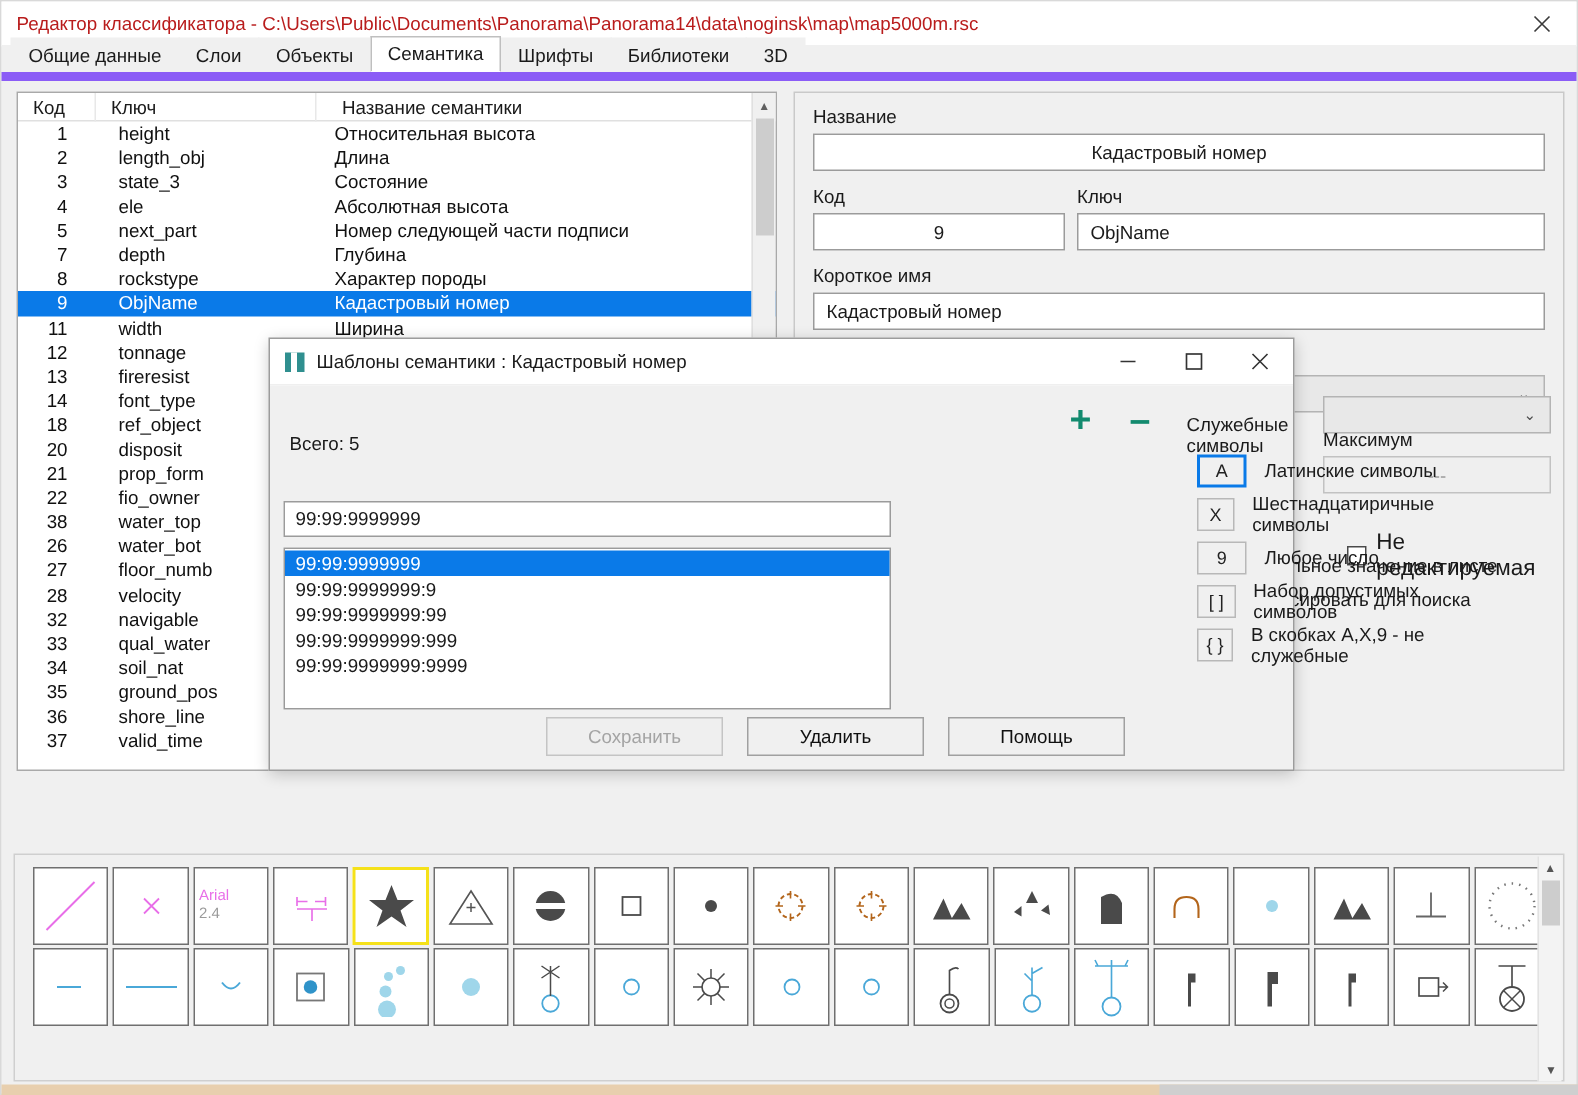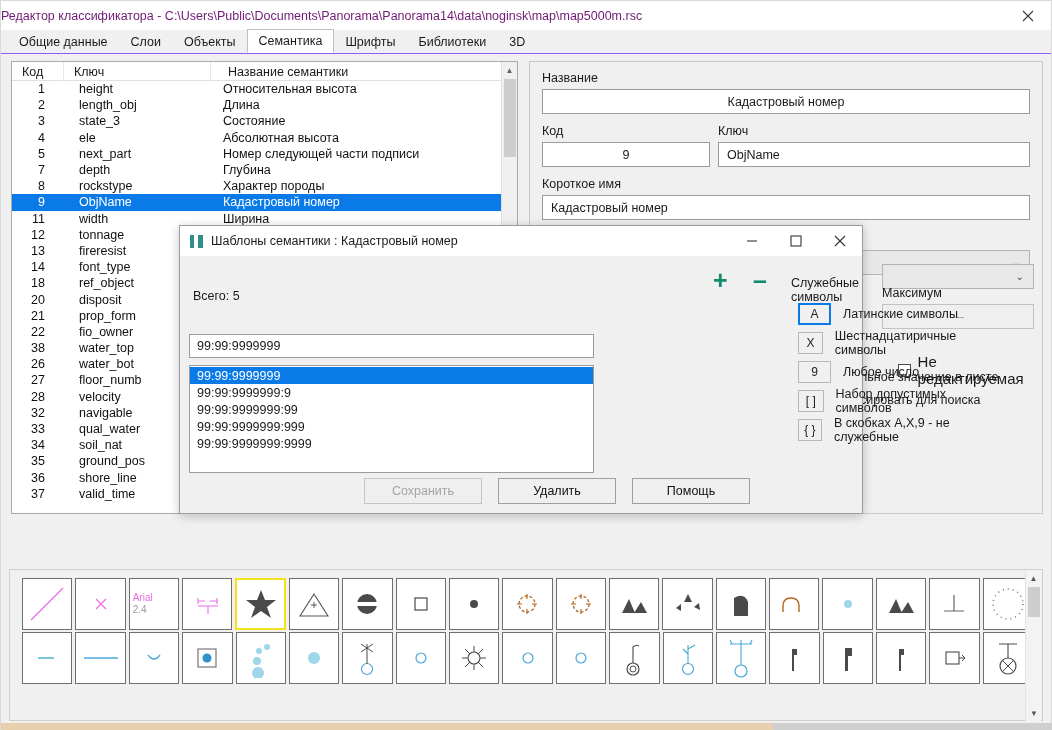--- a/index.html
+++ b/index.html
@@ -19,39 +19,40 @@
     border: 1px solid #d9d9d9;
   }
 
   
   .titlebar {
     position: absolute; left: 0; top: 0; width: 1050px; height: 30px;
     background: #ffffff;
     display: flex; align-items: center;
   }
   .titlebar-text {
+    margin-left: 10px;
     font-size: 12.5px;
-    color: #701a75;
+    color: #b91c1c;
     white-space: nowrap;
   }
   .titlebar-buttons {
     margin-left: auto; display: flex; height: 30px;
   }
   .tb-btn {
     width: 46px; height: 30px;
     display: flex; align-items: center; justify-content: center;
     color: #404040; font-size: 14px;
   }
   .tb-btn.close svg { display:block; }
 
   
   .tabstrip {
     position: absolute; left: 0; top: 29px; width: 1050px; height: 24px;
     background: #f0f0f0;
-    border-bottom: 1px solid #8b5cf6;
+    border-bottom: 6px solid #8b5cf6;
     display: flex; align-items: flex-end;
     padding-left: 6px;
   }
   .tab {
     height: 23px;
     padding: 0 11px;
     display: flex; align-items: center;
     font-size: 12.5px;
     color: #1a1a1a;
     background: #f0f0f0;

